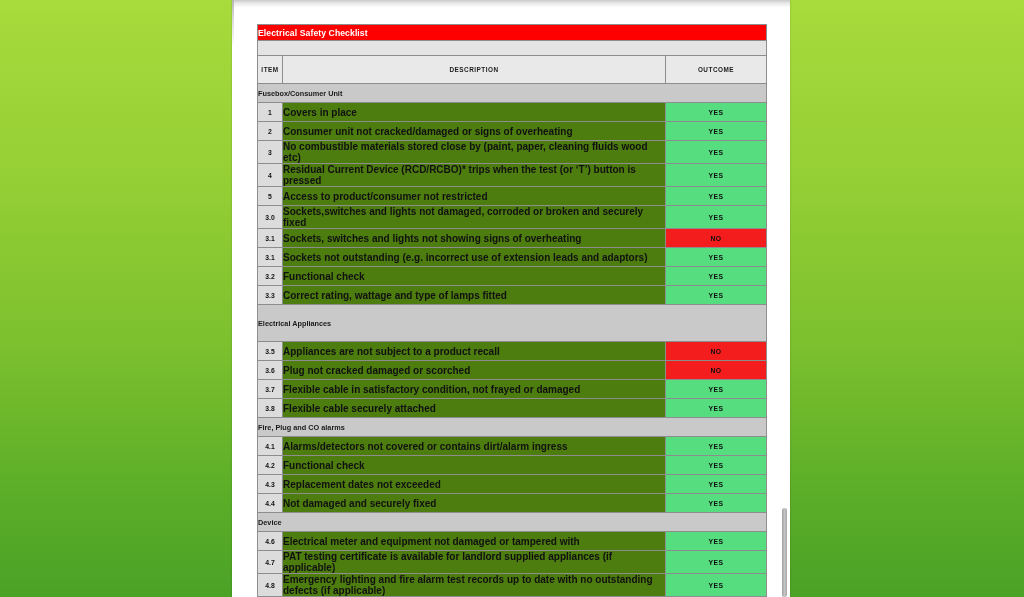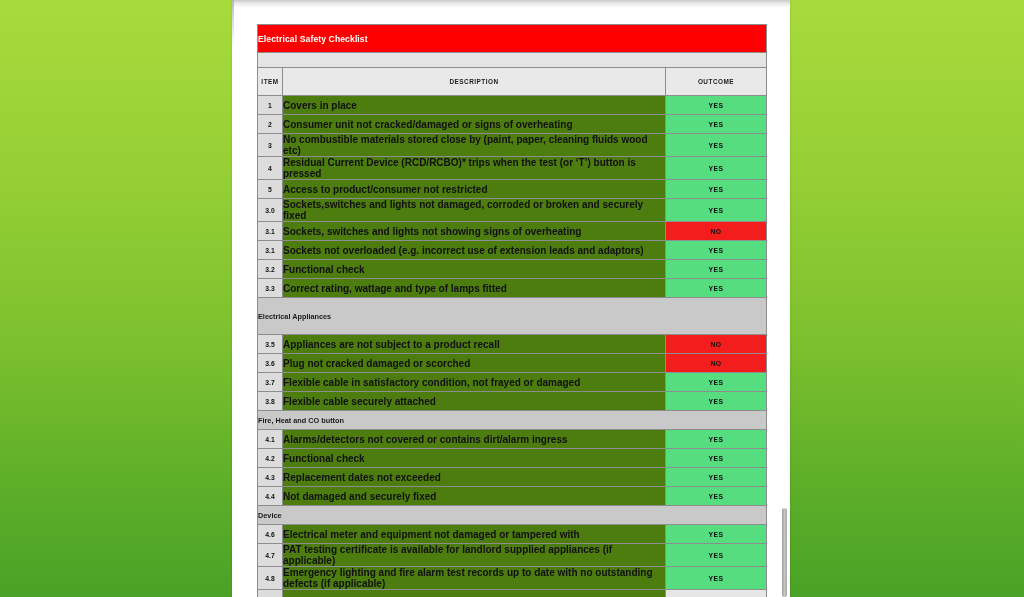--- a/index.html
+++ b/index.html
@@ -55,21 +55,21 @@
     border: 1px solid #8d8d8d;
     padding: 0;
     vertical-align: middle;
   }
 
   .title-row td {
     background: #fe0000;
     color: #ffffff;
     font-weight: bold;
     font-size: 8.6px;
-    height: 28px;
+    height: 16px;
     padding-left: 5px;
     letter-spacing: 0.1px;
     border: 1px solid #8d8d8d;
   }
 
   .spacer-row td {
     background: #e4e4e4;
     height: 15px;
   }
 
@@ -159,20 +159,23 @@
           <td class="" colspan="3">Electrical Safety Checklist</td>
         </tr>
         <tr class="spacer-row">
           <td class="" colspan="3"></td>
         </tr>
         <tr class="head-row">
           <th>ITEM</th>
           <th>DESCRIPTION</th>
           <th>OUTCOME</th>
         </tr>
+        <tr class="group-row">
+          <td class="" colspan="3">Fusebox/Consumer Unit</td>
+        </tr>
         <tr class="item-row">
           <td class="col-item">1</td>
           <td class="col-desc">Covers in place</td>
           <td class="col-outcome oc-yes">YES</td>
         </tr>
         <tr class="item-row">
           <td class="col-item">2</td>
           <td class="col-desc">Consumer unit not cracked/damaged or signs of overheating</td>
           <td class="col-outcome oc-yes">YES</td>
         </tr>
@@ -196,21 +199,21 @@
           <td class="col-desc">Sockets,switches and lights not damaged, corroded or broken and securely fixed</td>
           <td class="col-outcome oc-yes">YES</td>
         </tr>
         <tr class="item-row">
           <td class="col-item">3.1</td>
           <td class="col-desc">Sockets, switches and lights not showing signs of overheating</td>
           <td class="col-outcome oc-no">NO</td>
         </tr>
         <tr class="item-row">
           <td class="col-item">3.1</td>
-          <td class="col-desc">Sockets not overloaded (e.g. incorrect use of extension leads and adaptors)</td>
+          <td class="col-desc">Sockets not outstanding (e.g. incorrect use of extension leads and adaptors)</td>
           <td class="col-outcome oc-yes">YES</td>
         </tr>
         <tr class="item-row">
           <td class="col-item">3.2</td>
           <td class="col-desc">Functional check</td>
           <td class="col-outcome oc-yes">YES</td>
         </tr>
         <tr class="item-row">
           <td class="col-item">3.3</td>
           <td class="col-desc">Correct rating, wattage and type of lamps fitted</td>
@@ -233,21 +236,21 @@
           <td class="col-item">3.7</td>
           <td class="col-desc">Flexible cable in satisfactory condition, not frayed or damaged</td>
           <td class="col-outcome oc-yes">YES</td>
         </tr>
         <tr class="item-row">
           <td class="col-item">3.8</td>
           <td class="col-desc">Flexible cable securely attached</td>
           <td class="col-outcome oc-yes">YES</td>
         </tr>
         <tr class="group-row">
-          <td class="" colspan="3">Fire, Heat and CO button</td>
+          <td class="" colspan="3">Fire, Plug and CO alarms</td>
         </tr>
         <tr class="item-row">
           <td class="col-item">4.1</td>
           <td class="col-desc"> Alarms/detectors not covered or contains dirt/alarm ingress</td>
           <td class="col-outcome oc-yes">YES</td>
         </tr>
         <tr class="item-row">
           <td class="col-item">4.2</td>
           <td class="col-desc">Functional check</td>
           <td class="col-outcome oc-yes">YES</td>

